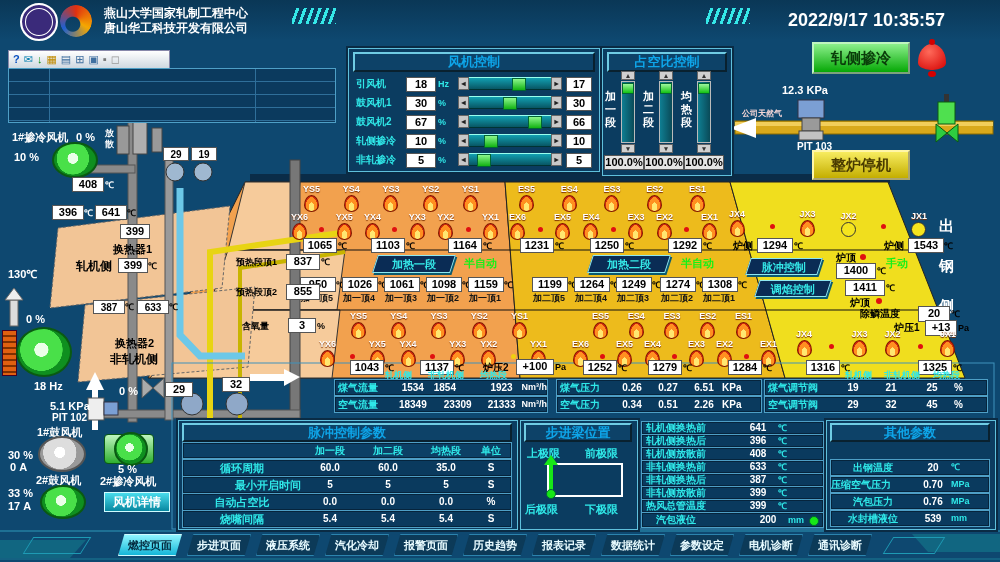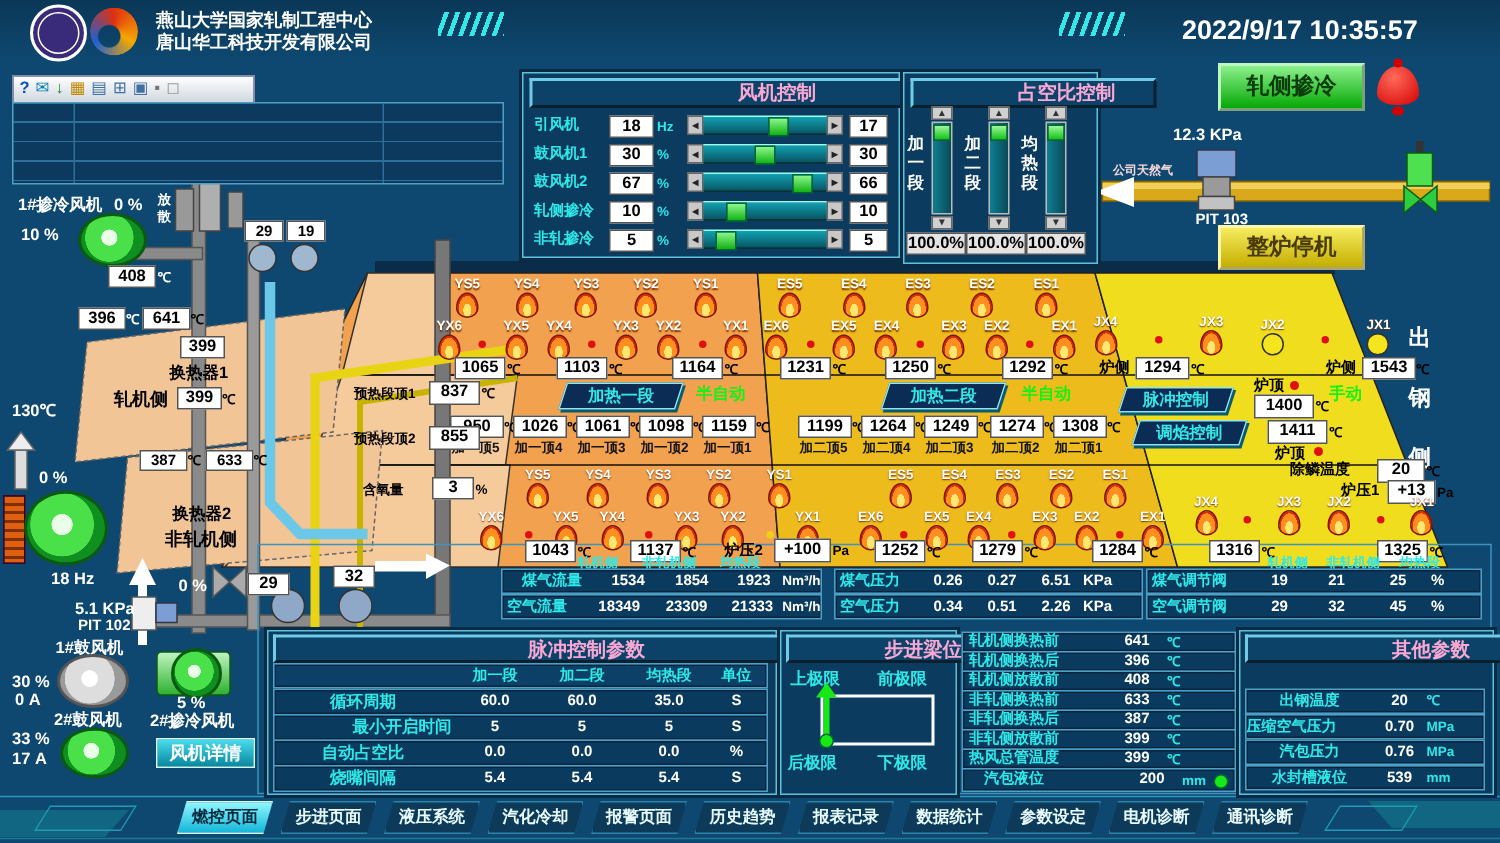--- a/index.html
+++ b/index.html
@@ -10,21 +10,21 @@
   .b9{font:bold 9px/11px "Liberation Sans",sans-serif;}
   .b10{font:bold 10px/12px "Liberation Sans",sans-serif;}
   .b11{font:bold 11px/13px "Liberation Sans",sans-serif;}
   .b12{font:bold 12px/14px "Liberation Sans",sans-serif;}
   
   .vbox{position:absolute;background:#FFF;color:#000;border:1px solid #555;
         font:bold 11px/13px "Liberation Sans",sans-serif;text-align:center;height:13px;}
   
   .panel{position:absolute;background:#0B3C60;border:1px solid #5FC0DC;box-shadow:0 0 0 2px #0A2B44;}
   .ptitle{position:absolute;background:#0D4268;border:2px solid;border-color:#6FCCE4 #09212F #09212F #6FCCE4;
-          color:#f9a8d4;font:bold 13px/16px "Liberation Sans",sans-serif;text-align:center;padding-left:44px;}
+          color:#0ea5e9;font:bold 13px/16px "Liberation Sans",sans-serif;text-align:center;}
   
   .trow{position:absolute;background:#0A3A5E;border:1px solid #4E9FC6;box-shadow:inset 0 0 0 1px #06243C;
         display:flex;align-items:center;}
   
   .frow{position:absolute;display:flex;justify-content:space-between;align-items:flex-end;}
   .bu{display:flex;flex-direction:column;align-items:center;gap:1px;}
   .bl{font:bold 9px/10px "Liberation Sans",sans-serif;color:#FFF;text-shadow:0 1px 1px #7A2E00;}
   .flame{display:inline-block;width:13px;height:15px;border:1px solid #801800;
          background:radial-gradient(ellipse at 50% 72%, #FFE770 0 28%, #FF9020 29% 62%, #D92E0E 63% 100%);
          border-radius:50% 50% 50% 50%/62% 62% 40% 40%;}
@@ -681,23 +681,23 @@
   <div class="abs wt b11" style="left:118px;top:463px"><span>5</span>&nbsp;<span>%</span></div>
   <div class="abs wt b11" style="left:100px;top:475px">2#掺冷风机</div>
   <div class="btn btn-teal" style="left:104px;top:492px;width:64px;height:18px">风机详情</div>
   <div class="vbox" style="left:165px;top:382px;width:26px;height:13px">29</div>
   <div class="vbox" style="left:222px;top:377px;width:26px;height:13px">32</div>
 
   <span class="abs cy b9" style="left:385px;top:370px">轧机侧</span>
   <span class="abs cy b9" style="left:428px;top:370px">非轧机侧</span>
   <span class="abs cy b9" style="left:480px;top:370px">均热段</span>
   <div class="trow" style="left:334px;top:379px;width:212px;height:15px">
-    <span class="cy b10" style="width:54px;padding-left:13px">煤气流量</span>
+    <span class="cy b10" style="width:54px;padding-left:3px">煤气流量</span>
     <span class="wt b10" style="width:42px;text-align:center">1534</span>
-    <span class="wt b10" style="width:48px;text-align:center">1854</span>
+    <span class="wt b10" style="width:48px;text-align:left">1854</span>
     <span class="wt b10" style="width:40px;text-align:center">1923</span>
     <span class="wt b9">Nm³/h</span>
   </div>
   <div class="trow" style="left:334px;top:396px;width:212px;height:15px">
     <span class="cy b10" style="width:54px;padding-left:3px">空气流量</span>
     <span class="wt b10" style="width:42px;text-align:center">18349</span>
     <span class="wt b10" style="width:48px;text-align:center">23309</span>
     <span class="wt b10" style="width:40px;text-align:center">21333</span>
     <span class="wt b9">Nm³/h</span>
   </div>

